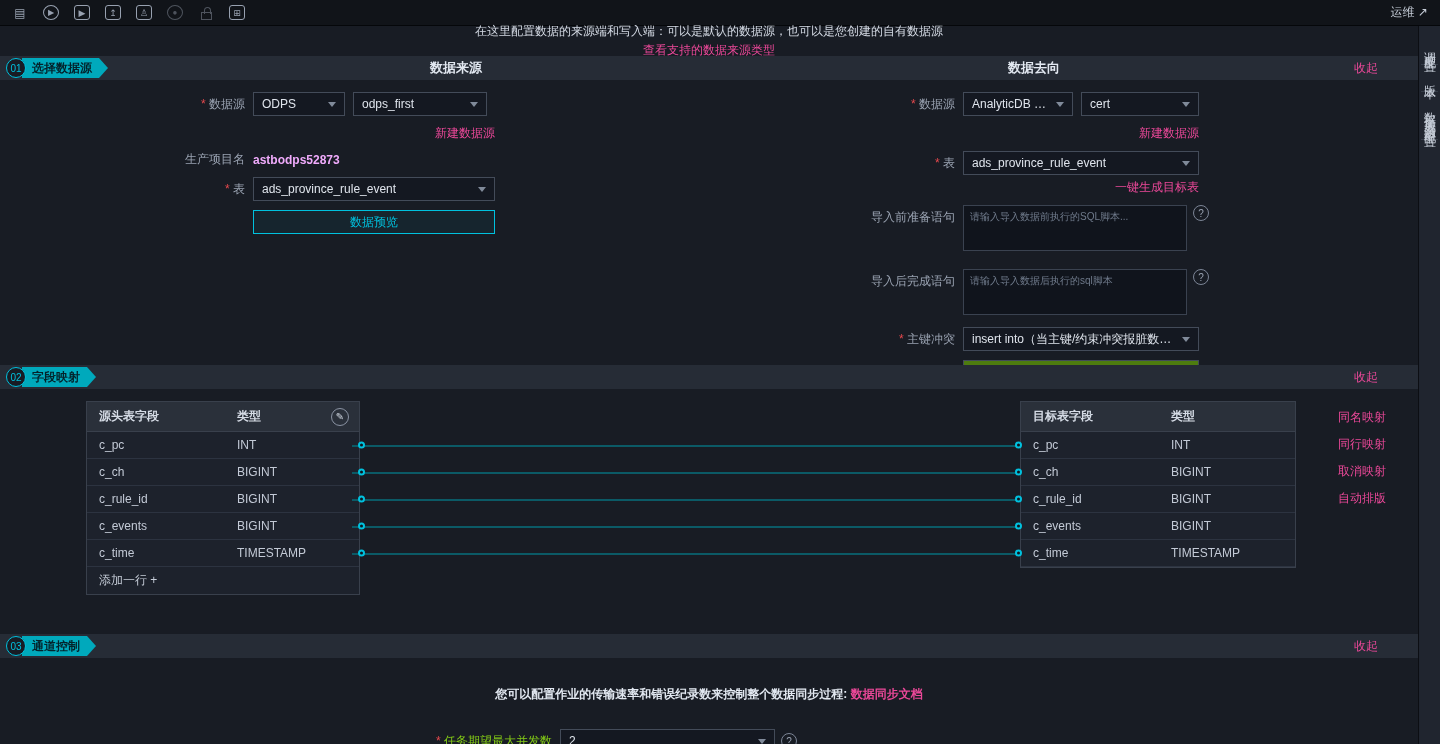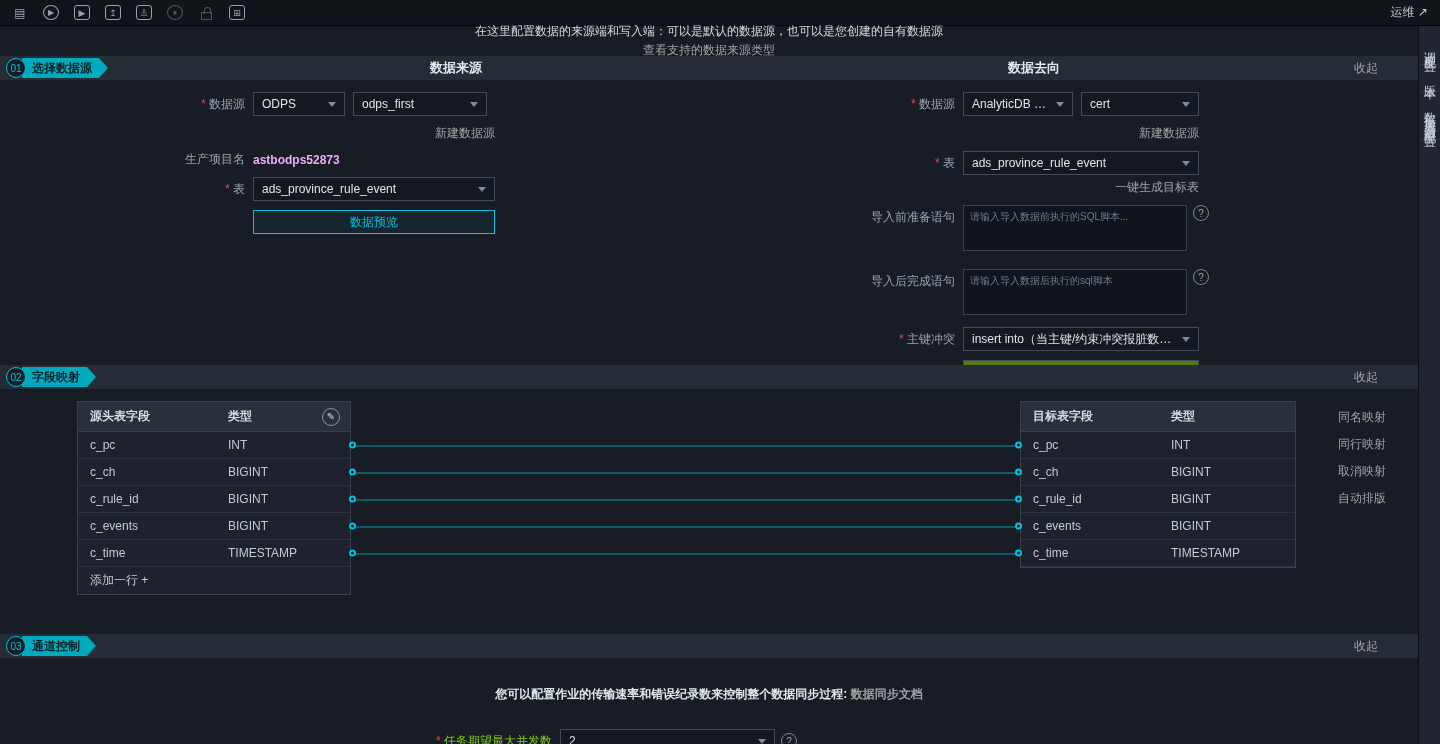--- a/index.html
+++ b/index.html
@@ -38,21 +38,21 @@
   .sec-header { position:relative; height:24px; background:#262c36; display:flex; align-items:center; }
   .badge { display:flex; align-items:center; margin-left:6px; }
   .badge-num { width:20px; height:20px; border-radius:50%; border:1px solid #00c1de; background:#181c24;
                color:#00c1de; display:flex; align-items:center; justify-content:center; font-size:10px; z-index:2; }
   .badge-banner { margin-left:-4px; background:#00a9bc; color:#04232b; font-weight:bold; font-size:12px;
                   line-height:18px; padding:1px 16px 1px 10px;
                   clip-path:polygon(0 0,calc(100% - 9px) 0,100% 50%,calc(100% - 9px) 100%,0 100%); }
   .col-title { position:absolute; font-weight:bold; color:#e2e8f1; font-size:13px; }
   .src-title { left:430px; } .dst-title { left:1008px; }
   .collapse { position:absolute; right:40px; }
-  .link { color:#a3a3a3; cursor:pointer; text-decoration:none; }
+  .link { color:#ec4899; cursor:pointer; text-decoration:none; }
 
   
   .sec1-body { position:relative; height:285px; }
   .colform { position:absolute; top:12px; }
   .col-left { left:55px; width:600px; }
   .col-right { left:740px; width:640px; }
   .frow { display:flex; align-items:center; margin-bottom:9px; }
   .frow.top { align-items:flex-start; }
   .frow.top .flabel { padding-top:4px; }
   .flabel { width:190px; text-align:right; color:#9aa3b2; flex-shrink:0; margin-right:8px; }
@@ -72,21 +72,21 @@
                 font-size:10px; padding:4px 6px; resize:none; font-family:inherit; }
   textarea.ta::placeholder { color:#6f7a8b; }
   .qmark { width:16px; height:16px; border-radius:50%; border:1px solid #7c8596; color:#9aa3b2; flex-shrink:0;
            display:inline-flex; align-items:center; justify-content:center; font-size:10px; margin-left:6px; cursor:pointer; }
   input.txt { width:236px; height:24px; background:#4d7c0f; border:1px solid #434b59; color:#dfe4ec;
               font-size:12px; padding:0 8px;font-style:italic; }
 
   
   .sec2-body { position:relative; height:221px; margin-top:12px; }
   .map-table { position:absolute; top:0; border:1px solid #39404c; background:#1d222c; }
-  .mt-left { left:77px; width:274px; }
+  .mt-left { left:86px; width:274px; }
   .mt-right { left:1020px; width:276px; }
   .mt-head { display:flex; align-items:center; background:#2a303a; height:30px;
              border-bottom:1px solid #39404c; color:#d6dce6; font-weight:bold; }
   .mt-row { display:flex; align-items:center; height:27px; border-bottom:1px solid #2c3340;
             position:relative; color:#c3cad6; }
   .mc1 { width:150px; padding-left:12px; }
   .mc2 { flex:1; }
   .edit-icon { margin-left:auto; margin-right:10px; width:18px; height:18px; border:1px solid #8a93a3;
                border-radius:50%; display:flex; align-items:center; justify-content:center; font-size:10px;
                color:#cfd6e0; font-weight:normal; cursor:pointer; }

